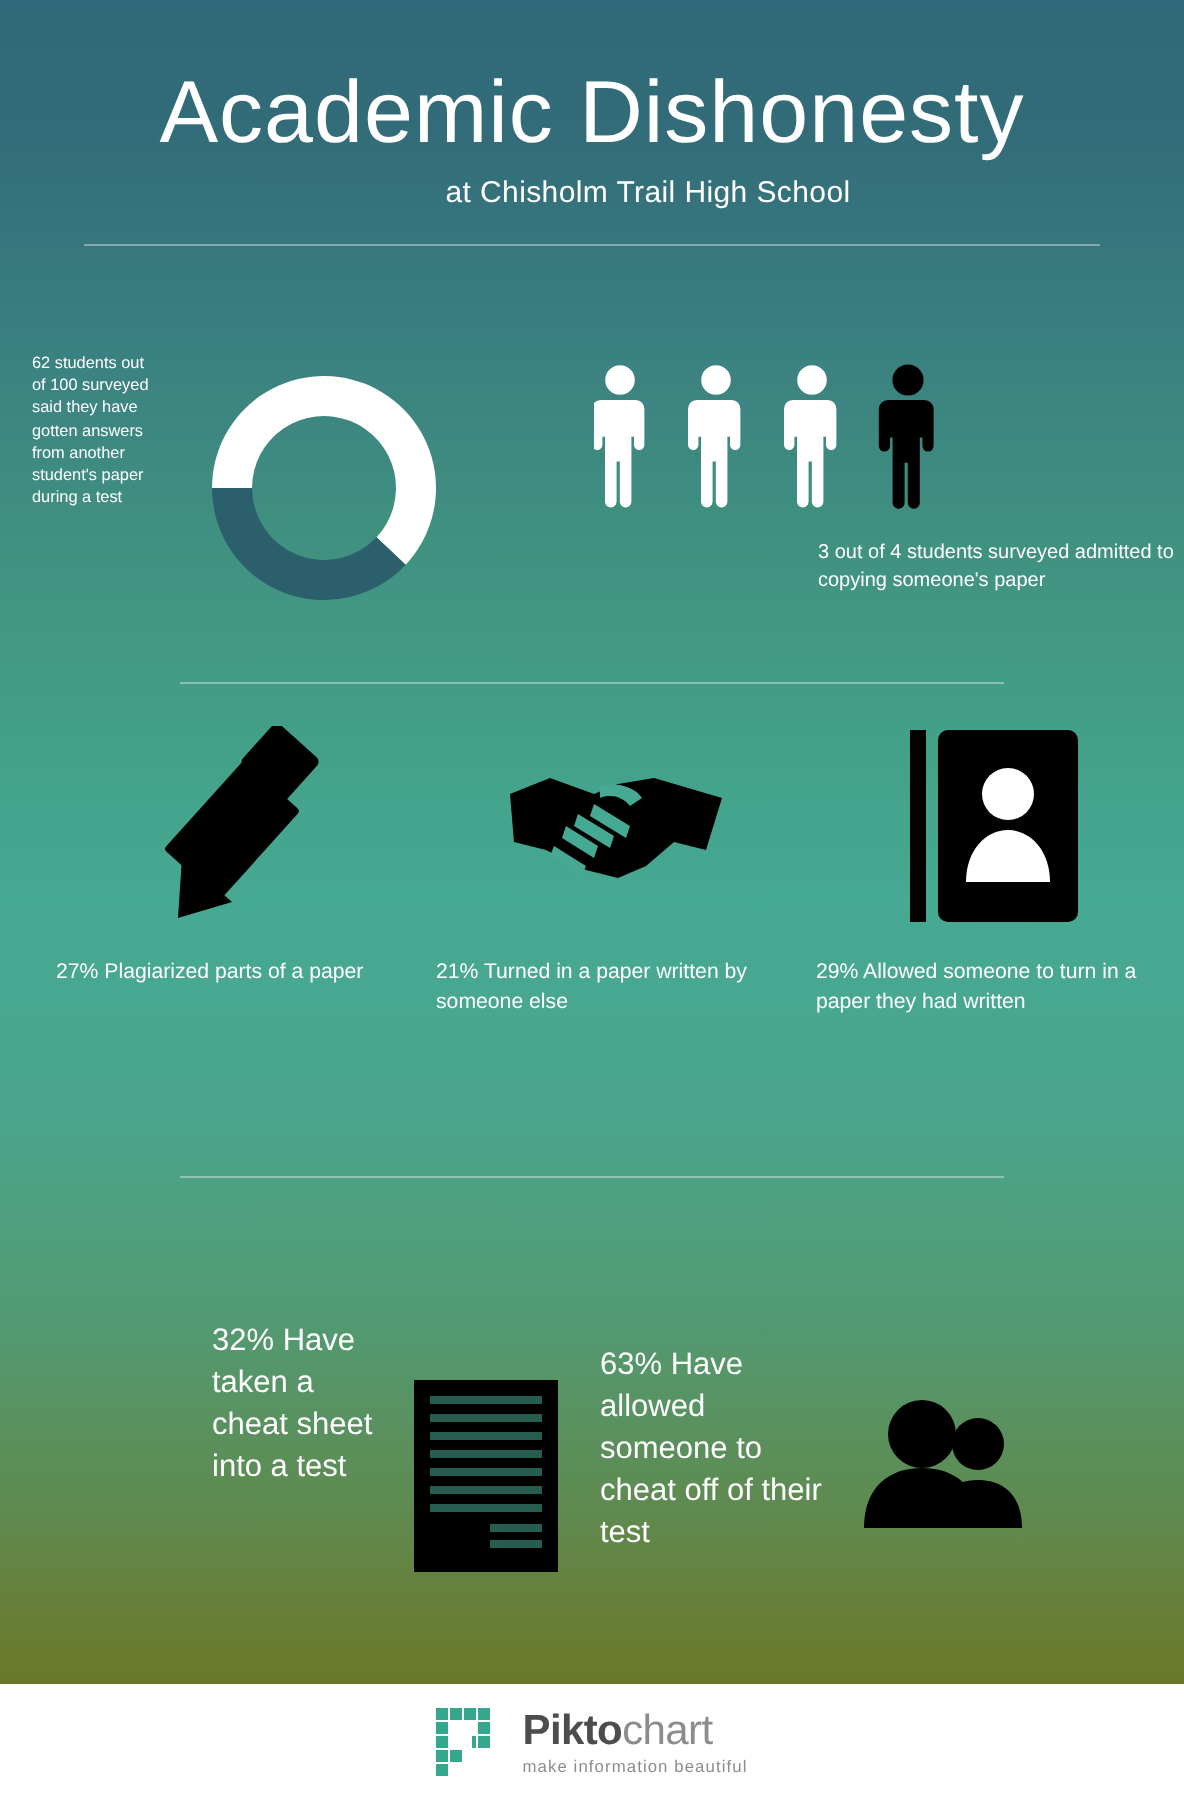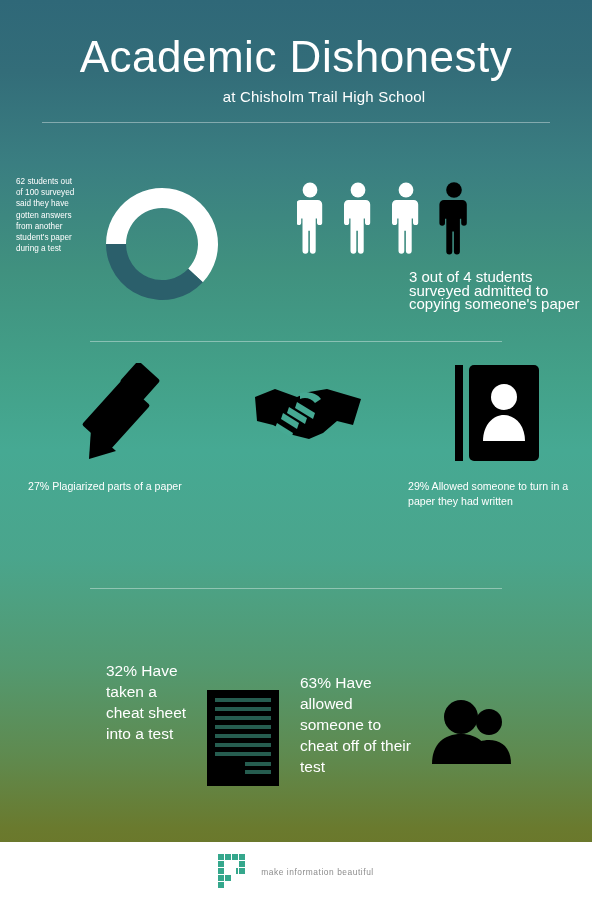--- a/index.html
+++ b/index.html
@@ -60,21 +60,21 @@
     color:#ffffff;
   }
   #donut{
     position:absolute;left:86px;top:168px;width:152px;height:152px;
   }
   .people-row{
     position:absolute;left:297px;top:182px;width:180px;height:76px;
   }
   .people-note{
     position:absolute;left:409px;top:270px;width:180px;
-    font-size:15px;line-height:13.6px;color:#ffffff;
+    font-size:10px;line-height:13.6px;color:#ffffff;
   }
 
   
   .col{position:absolute;top:360px;}
   .col .icon-wrap{
     height:105px;display:flex;align-items:center;justify-content:center;
   }
   .col .caption{
     margin-top:14px;
     font-size:10.6px;line-height:15px;color:#ffffff;
@@ -170,20 +170,21 @@
         <g fill="#000000">
           <path d="M2 20 L22 12 L44 20 L56 15 L74 12 L108 22 L100 48 L84 44 L70 56 L56 62 L40 58 L20 48 L4 44 Z"></path>
           <path d="M30 36 L46 46 L44 52 L28 42 Z" fill="#46a993"></path>
           <path d="M36 30 L54 41 L52 47 L34 36 Z" fill="#46a993"></path>
           <path d="M44 25 L62 36 L60 42 L42 31 Z" fill="#46a993"></path>
           <path d="M47 16 C55 14 64 16 68 22 L62 26 C58 21 52 20 47 22 Z" fill="#46a993"></path>
           <path d="M24 46 L40 56 L38 61 L22 51 Z" fill="#46a993"></path>
         </g>
       </svg>
     </div>
+    <div class="caption">21% Turned in a paper written by someone else</div>
   </div>
 
   <div class="col" id="col-3">
     <div class="icon-wrap">
       <svg width="88" height="100" viewBox="0 0 88 100">
         <g fill="#000000">
           <rect x="2" y="2" width="8" height="96"></rect>
           <rect x="16" y="2" width="70" height="96" rx="5"></rect>
         </g>
         <g fill="#ffffff">
@@ -239,18 +240,19 @@
           <rect x="0" y="14" width="6" height="6"></rect>
           <rect x="14" y="14" width="6" height="6"></rect>
           <rect x="21" y="14" width="6" height="6"></rect>
           <rect x="0" y="21" width="6" height="6"></rect>
           <rect x="7" y="21" width="6" height="6"></rect>
           <rect x="0" y="28" width="6" height="6"></rect>
         </g>
         <path d="M9 7 h9 v14 h-9 v-4 h5 v-6 h-5 z" fill="#ffffff"></path>
       </svg>
       <div class="logo-text">
+        <div class="logo-word"><span class="b">Pikto</span><span class="l">chart</span></div>
         <div class="logo-tag">make information beautiful</div>
       </div>
     </div>
   </div>
 
 </div>
 
 </body></html>

